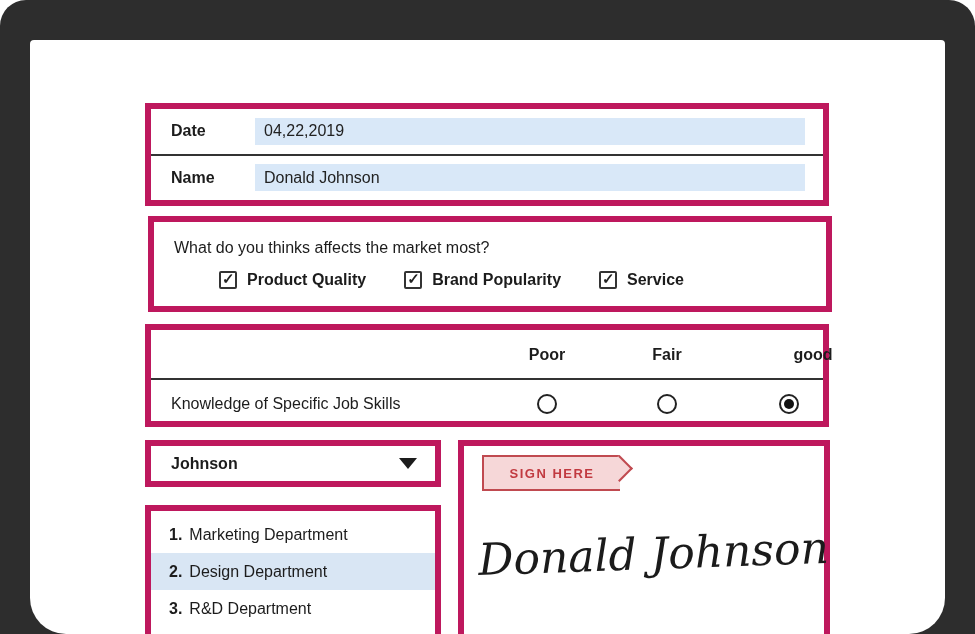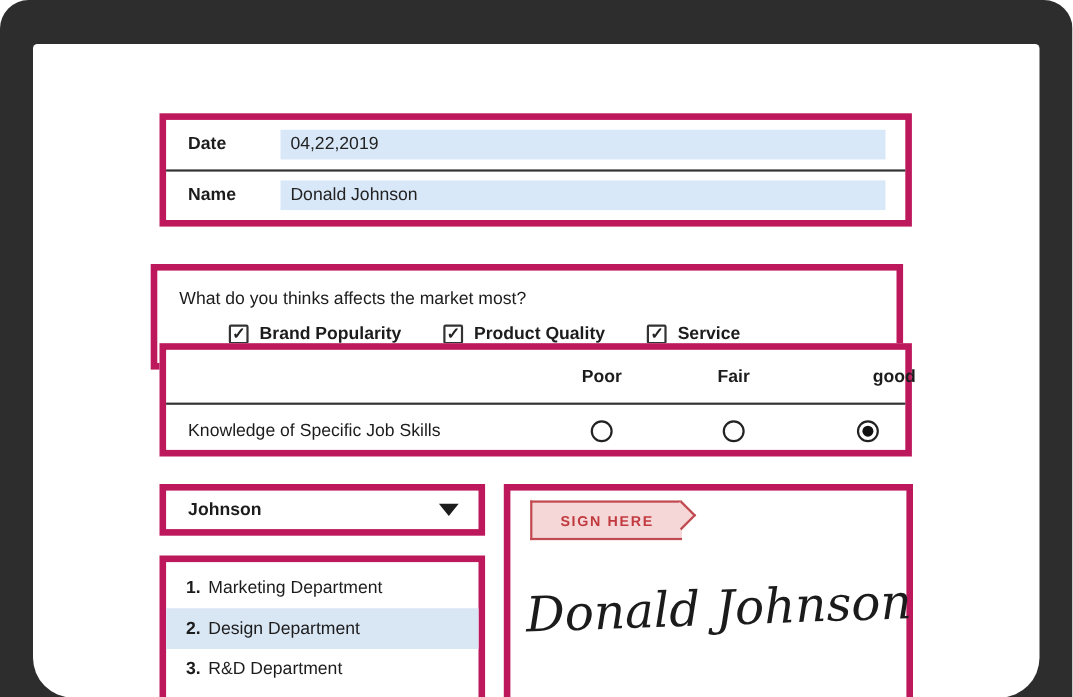--- a/index.html
+++ b/index.html
@@ -40,36 +40,36 @@
   .field-row + .field-row { border-top: 2px solid #333333; }
   .field-label { width: 84px; font-weight: bold; font-size: 16px; }
   .field-input {
     flex: 1; margin-right: 18px; height: 27px;
     background: #d9e8f8;
     display: flex; align-items: center;
     padding-left: 9px; font-size: 16px; color: #222;
   }
 
   
-  .market-box { left: 107px; top: 176px; width: 684px; height: 96px; padding: 17px 0 11px 20px; margin-top: 24px; }
+  .market-box { left: 118px; top: 176px; width: 684px; height: 96px; padding: 17px 0 11px 20px; }
   .question { font-size: 16px; }
   .options { display: flex; gap: 38px; margin-top: 14px; margin-left: 45px; }
   .option { display: flex; align-items: center; font-weight: bold; font-size: 16px; }
   .checkbox {
     width: 18px; height: 18px; border: 2px solid #333;
     border-radius: 2px; margin-right: 10px; position: relative; background: #fff;
   }
   .checkbox.checked::after {
     content: "\2713";
     position: absolute; left: 1px; top: -3px;
     font-size: 15px; font-weight: bold; color: #222;
   }
 
   
-  .rating-box { left: 115px; top: 272px; width: 684px; height: 103px; }
+  .rating-box { left: 115px; top: 284px; width: 684px; height: 103px; }
   .rating-header { height: 50px; border-bottom: 2px solid #333; position: relative; }
   .rating-col {
     position: absolute; top: 0; line-height: 50px;
     font-weight: bold; font-size: 16px; transform: translateX(-50%);
   }
   .col-0 { left: 396px; } .col-1 { left: 516px; } .col-2 { left: 638px; margin-left: 24px; }
   .rating-row { height: 47px; position: relative; }
   .rating-label { position: absolute; left: 20px; top: 50%; transform: translateY(-50%); font-size: 16px; }
   .radio {
     position: absolute; top: 50%;
@@ -145,25 +145,25 @@
         <div class="field-label">Name</div>
         <div class="field-input">Donald Johnson</div>
       </div>
     </div>
 
     <div class="box market-box">
       <div class="question">What do you thinks affects the market most?</div>
       <div class="options">
         <div class="option">
           <span class="checkbox checked"></span>
-          <span>Brand Popularity</span>
+          <span>Product Quality</span>
         </div>
         <div class="option">
           <span class="checkbox checked"></span>
-          <span>Product Quality</span>
+          <span>Brand Popularity</span>
         </div>
         <div class="option">
           <span class="checkbox checked"></span>
           <span>Service</span>
         </div>
       </div>
     </div>
 
     <div class="box rating-box">
       <div class="rating-header">

